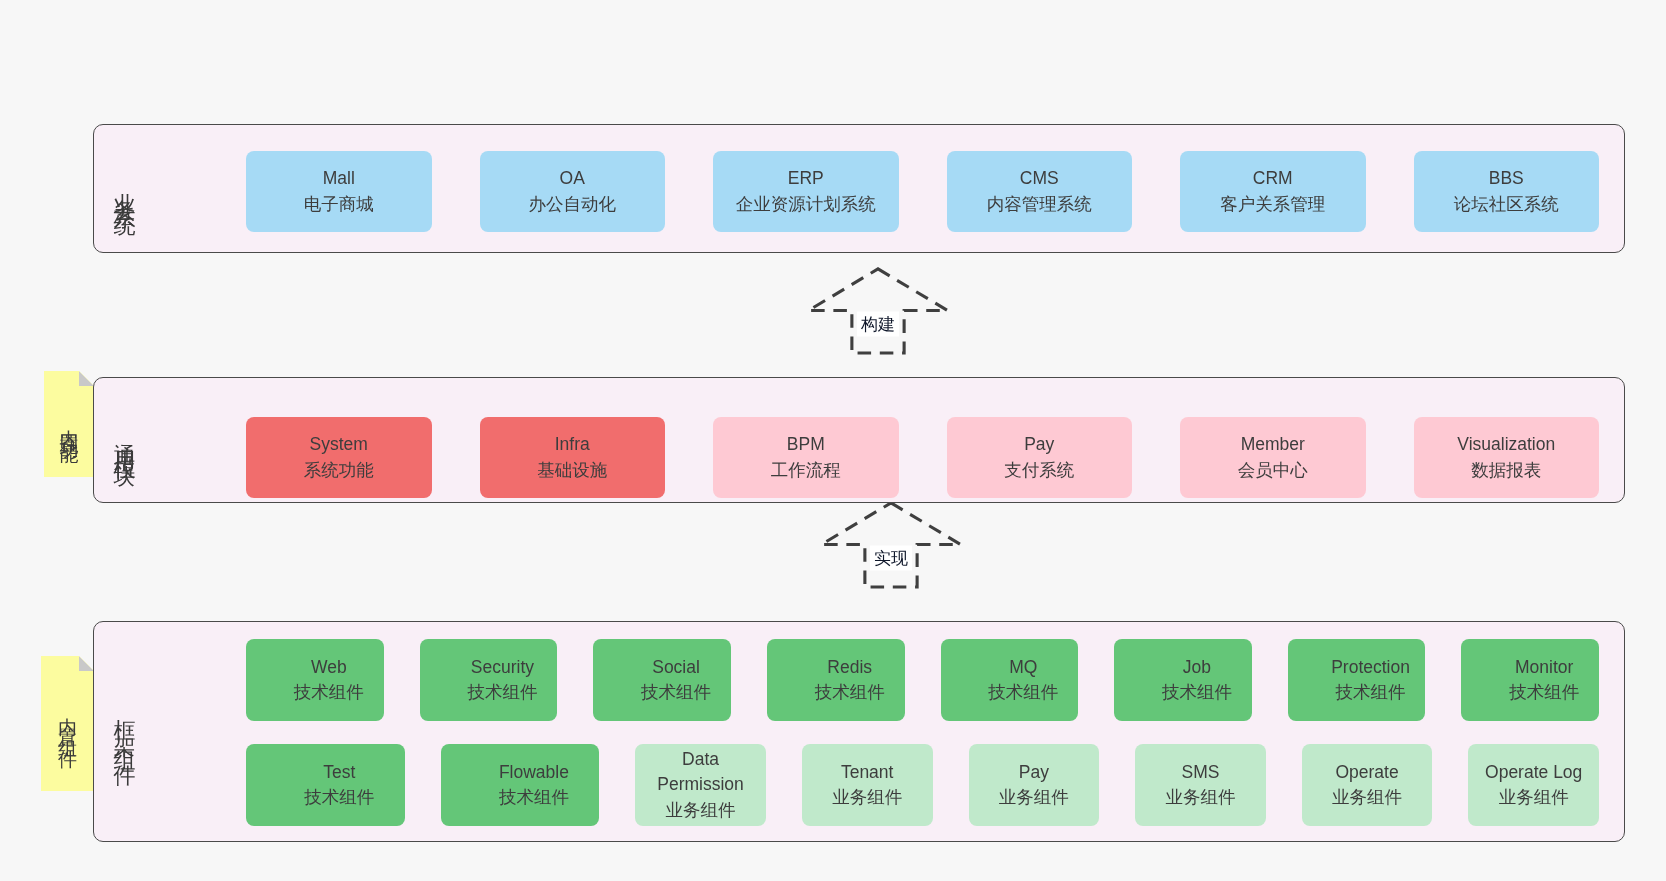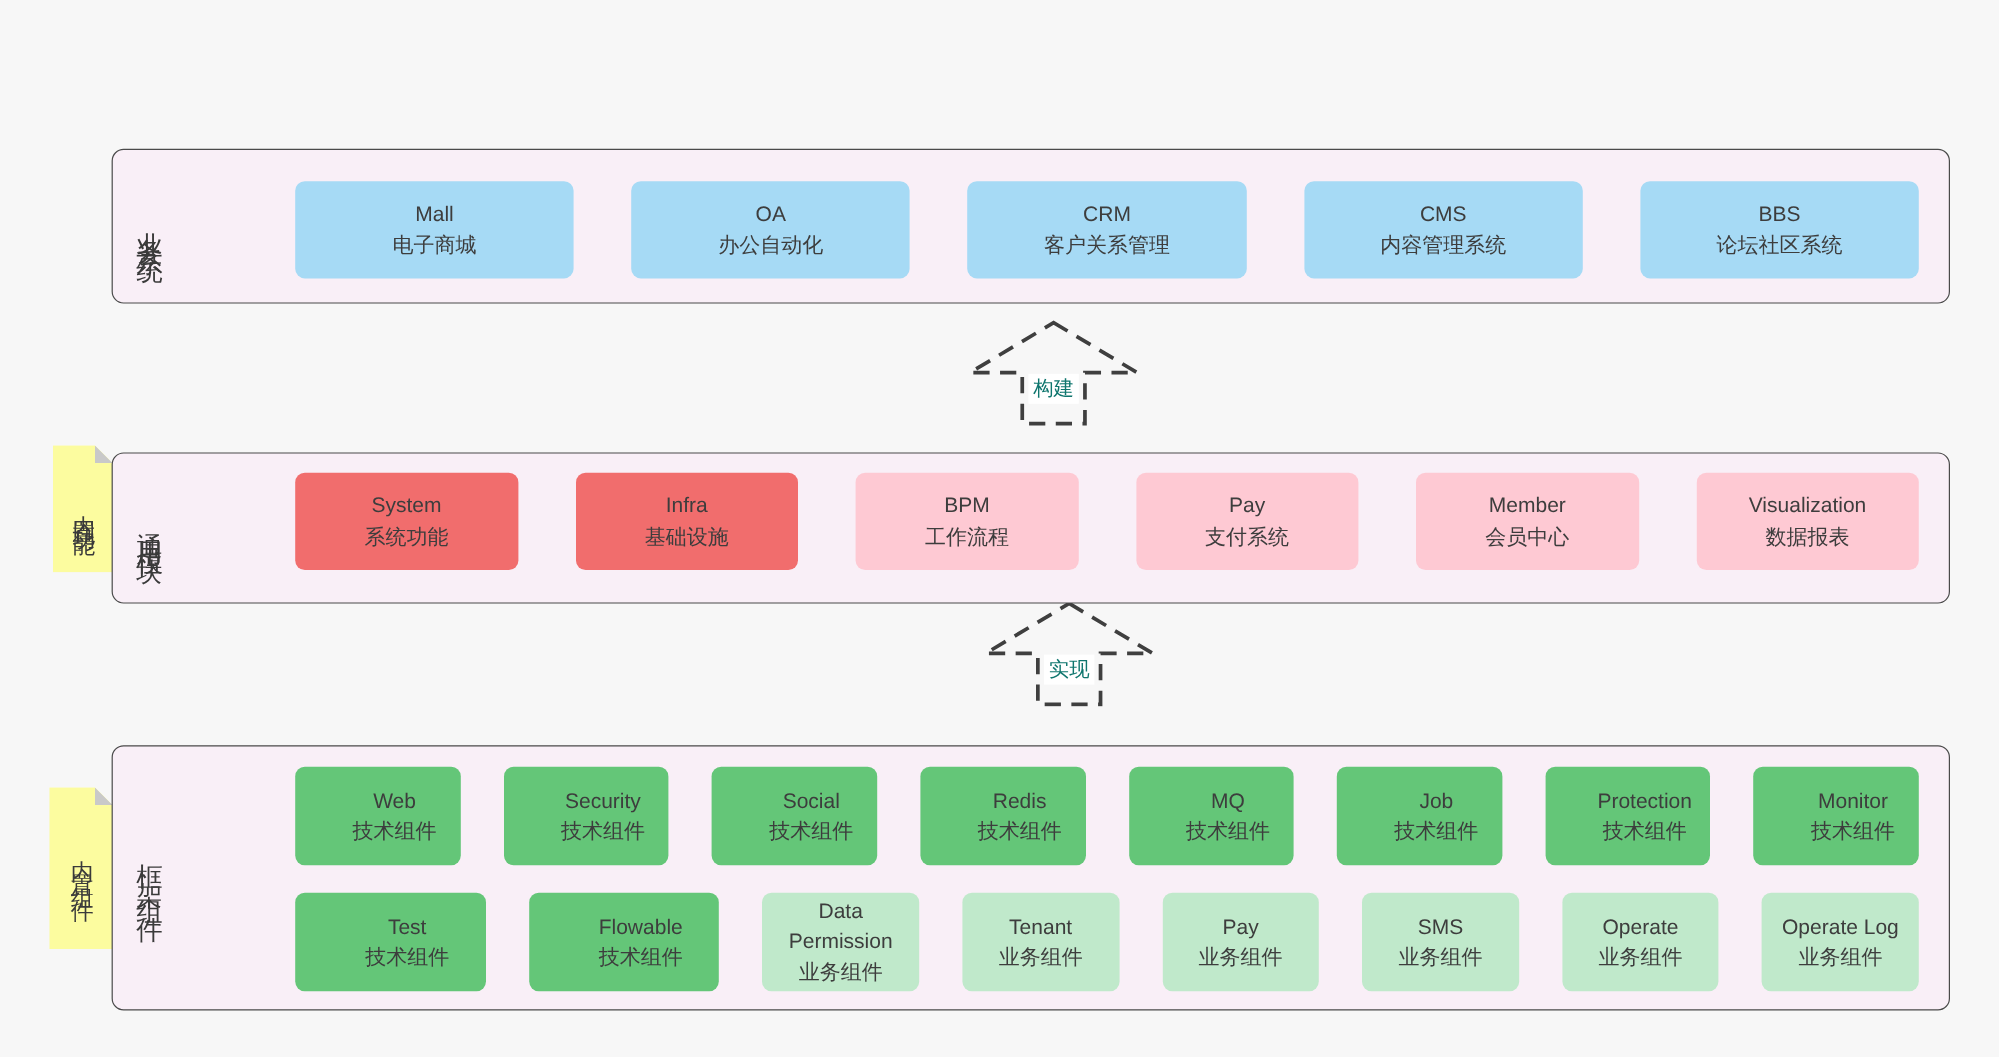--- a/index.html
+++ b/index.html
@@ -35,21 +35,21 @@
     writing-mode:vertical-rl; text-orientation:upright;
     font-size:22px; letter-spacing:7px; color:#3a3a3a;
     padding-left:4px;
   }
   .band-3 .v-label{letter-spacing:15px;}
   .row{
     position:absolute; left:152px; right:25px;
     display:flex; gap:48px;
   }
   .band-1 .row{top:26px; height:81px;}
-  .band-2 .row{top:16px; height:81px;}
+  .band-2 .row{top:39px; height:81px;}
   .band-3 .row{gap:36px; height:82px;}
   .band-3 .row.r1{top:17px;}
   .band-3 .row.r2{top:122px;}
   .box{
     flex:1;
     border-radius:8px;
     display:flex; flex-direction:column;
     align-items:center; justify-content:center;
     text-align:center;
     font-size:17.5px; line-height:1.45;
@@ -84,47 +84,51 @@
     position:absolute; z-index:1;
     width:146px; height:89px;
   }
   .arrow-1{left:805px; top:266px;}
   .arrow-2{left:818px; top:500px;}
   .arrow svg{position:absolute; inset:0; width:100%; height:100%;}
   .arrow .arrow-label{
     position:absolute; left:50%; top:58px;
     transform:translate(-50%,-50%);
     background:#ffffff;
-    font-size:17px; color:#0f766e;
+    font-size:17px; color:#0f172a;
     padding:1px 4px;
     white-space:nowrap;
     text-align:right;
   }
 </style>
 </head>
 <body>
 
 <div class="band band-1">
   <div class="v-label">业务系统</div>
   <div class="row">
     <div class="box blue">
       <div class="box-name">Mall</div>
       <div class="box-sub">电子商城</div>
     </div>
     <div class="box blue">
       <div class="box-name">OA</div>
       <div class="box-sub">办公自动化</div>
     </div>
     <div class="box blue">
+      <div class="box-name">ERP</div>
+      <div class="box-sub">企业资源计划系统</div>
+    </div>
+    <div class="box blue">
+      <div class="box-name">CMS</div>
+      <div class="box-sub">内容管理系统</div>
+    </div>
+    <div class="box blue">
       <div class="box-name">CRM</div>
       <div class="box-sub">客户关系管理</div>
-    </div>
-    <div class="box blue">
-      <div class="box-name">CMS</div>
-      <div class="box-sub">内容管理系统</div>
     </div>
     <div class="box blue">
       <div class="box-name">BBS</div>
       <div class="box-sub">论坛社区系统</div>
     </div>
   </div>
 </div>
 
 <div class="arrow arrow-1">
   <svg viewBox="0 0 150 92">

